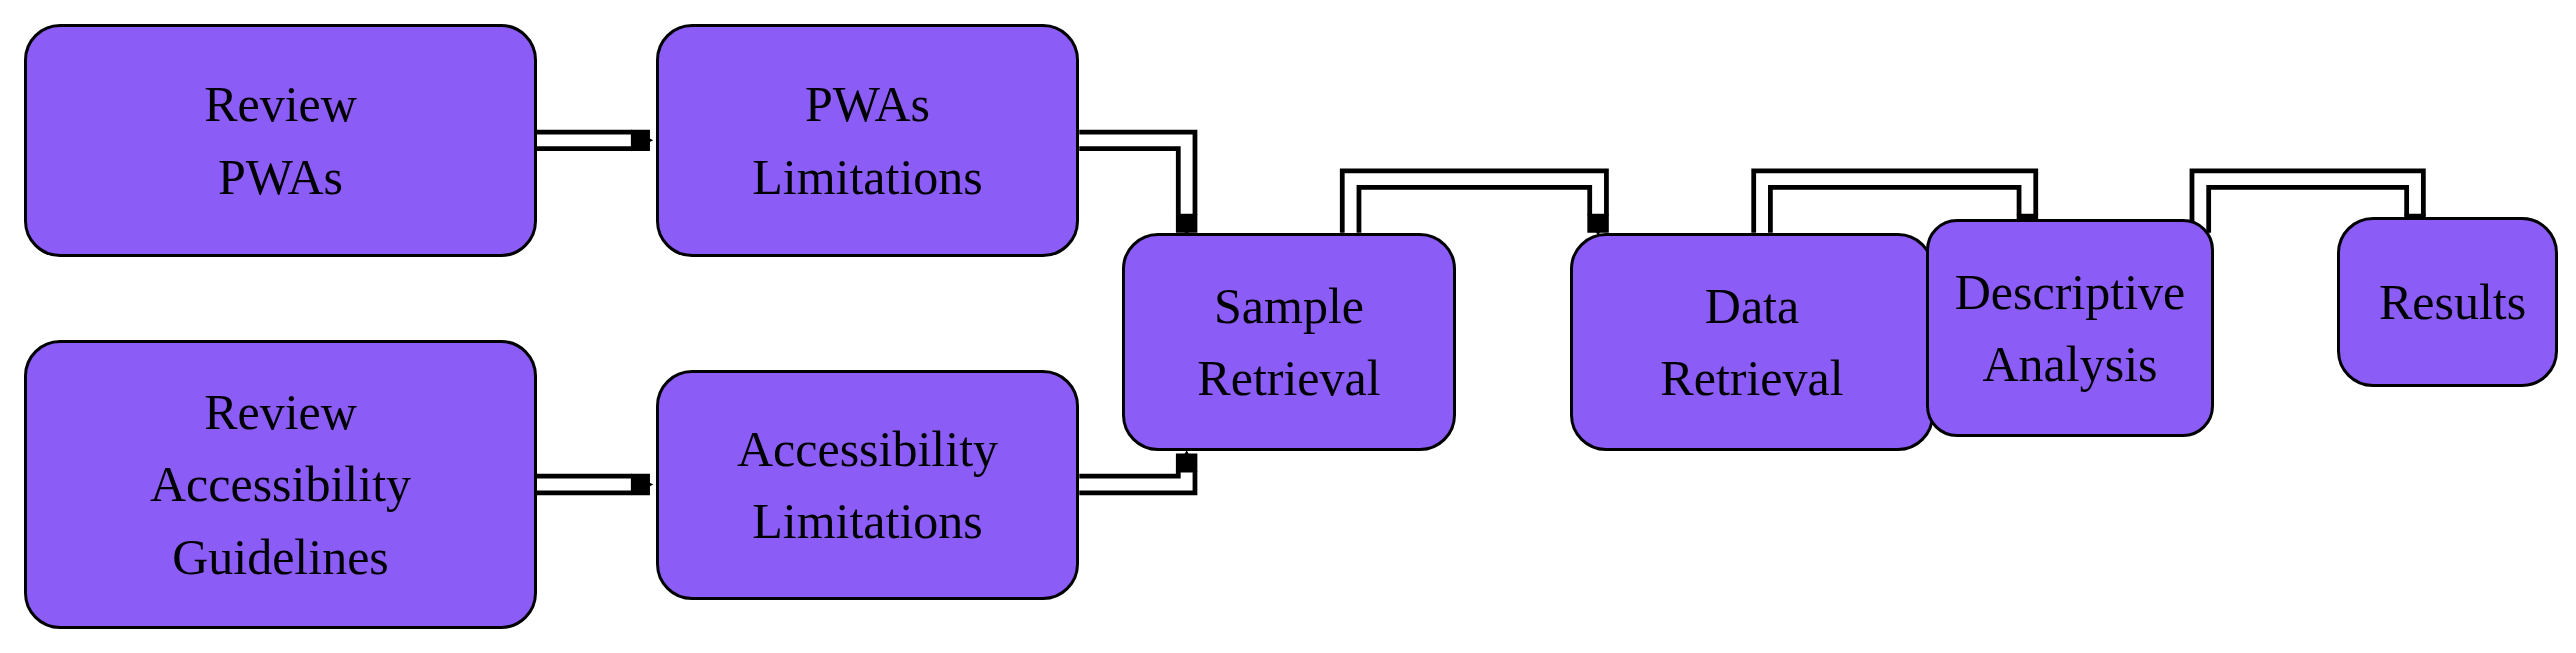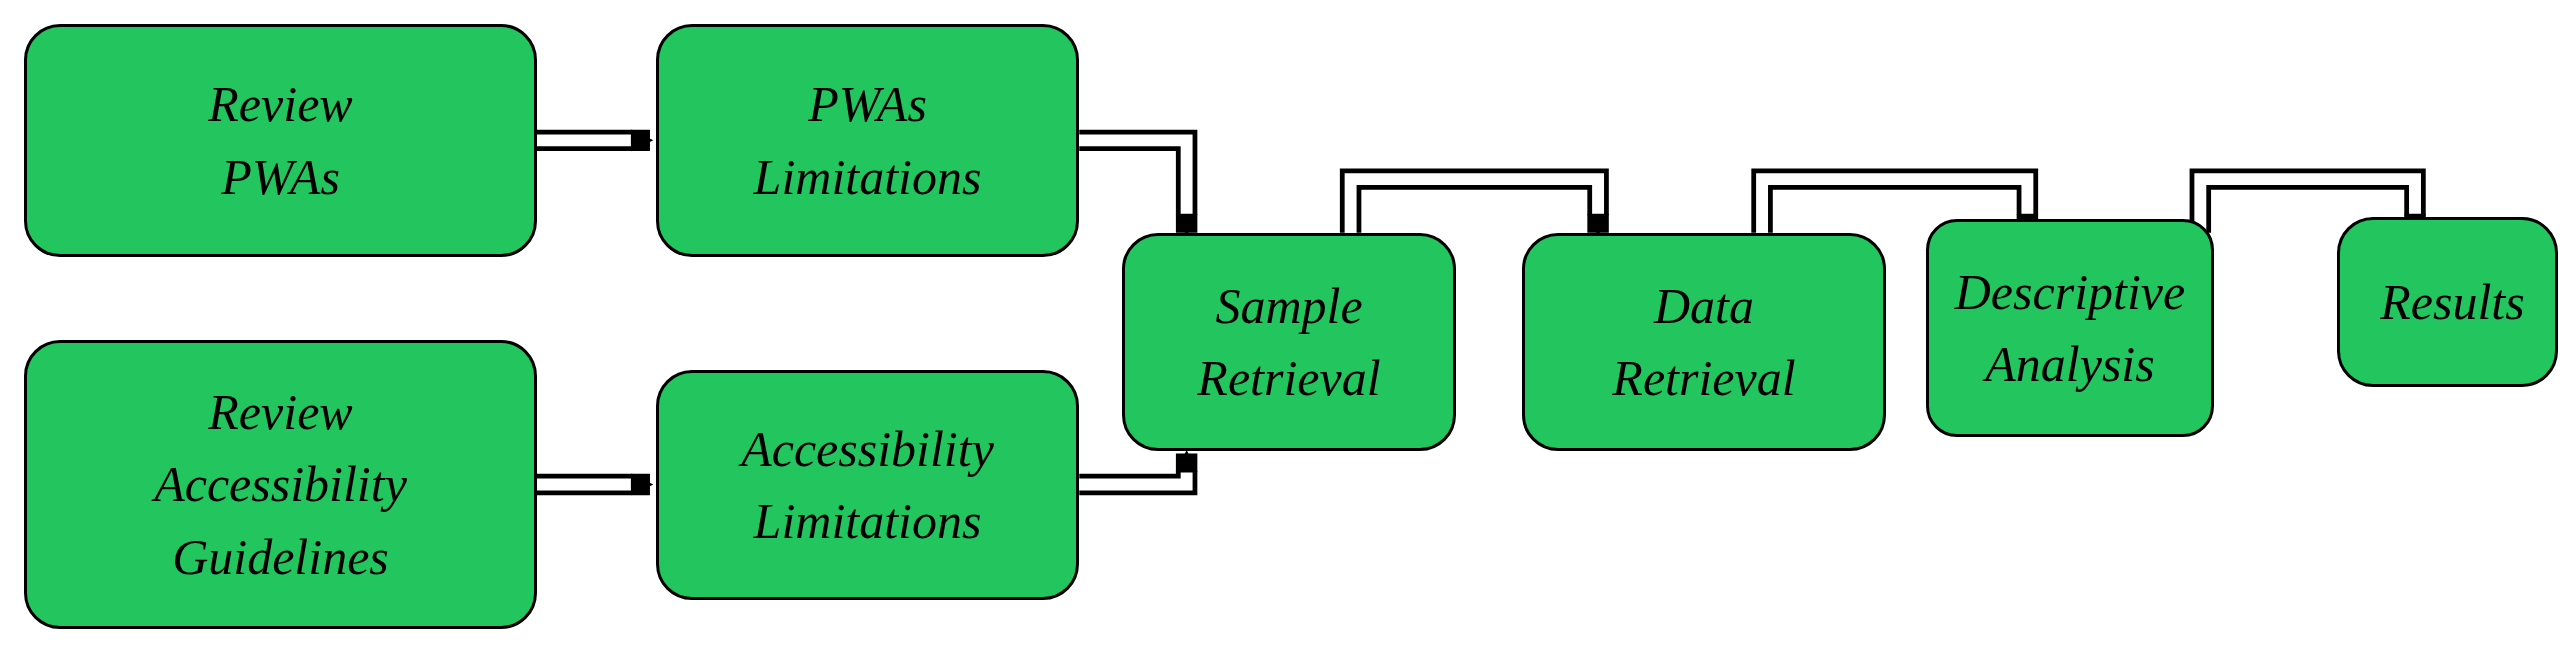--- a/index.html
+++ b/index.html
@@ -14,22 +14,21 @@
     position: absolute;
     border: 3.6px solid #000;
     border-radius: 36px;
     display: flex;
     align-items: center;
     justify-content: center;
     text-align: center;
     font-size: 50px;
     line-height: 1.45;
     padding: 12px 18px;
-    background: #22c55e;
-    font-style: italic;
+    background: #8b5cf6;
   }
   svg.connectors {
     position: absolute;
     top: 0; left: 0;
     width: 2576px; height: 654px;
     pointer-events: none;
   }
 </style>
 </head>
 <body>
@@ -102,21 +101,21 @@
 </div>
 
 <div class="box" style="left:656px; top:370px; width:423px; height:230px;">
   <span>Accessibility<br>Limitations</span>
 </div>
 
 <div class="box" style="left:1103px; top:233px; width:334px; height:218px;margin-left:19px;">
   <span>Sample<br>Retrieval</span>
 </div>
 
-<div class="box" style="left:1522px; top:233px; width:364px; height:218px;">
+<div class="box" style="left:1570px; top:233px; width:364px; height:218px;">
   <span>Data<br>Retrieval</span>
 </div>
 
 <div class="box" style="left:1926px; top:219px; width:288px; height:218px;border-radius:31px;">
   <span>Descriptive<br>Analysis</span>
 </div>
 
 <div class="box" style="left:2337px; top:217px; width:221px; height:170px;padding-left:28px;">
   <span>Results</span>
 </div>

